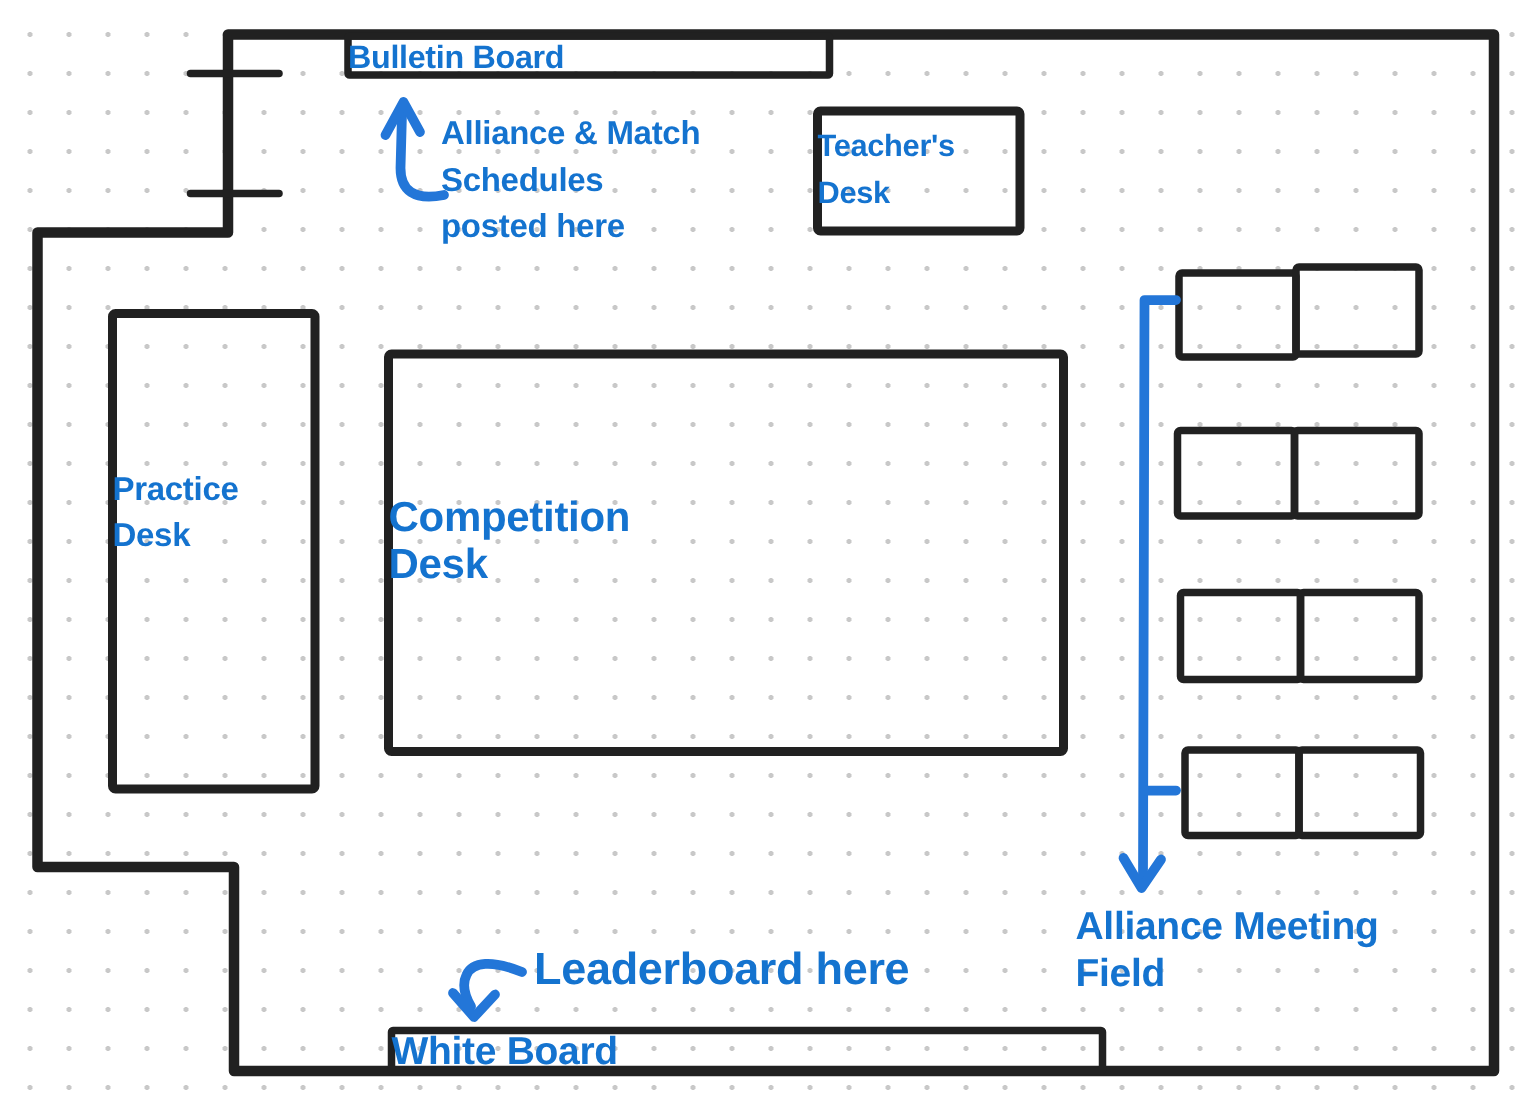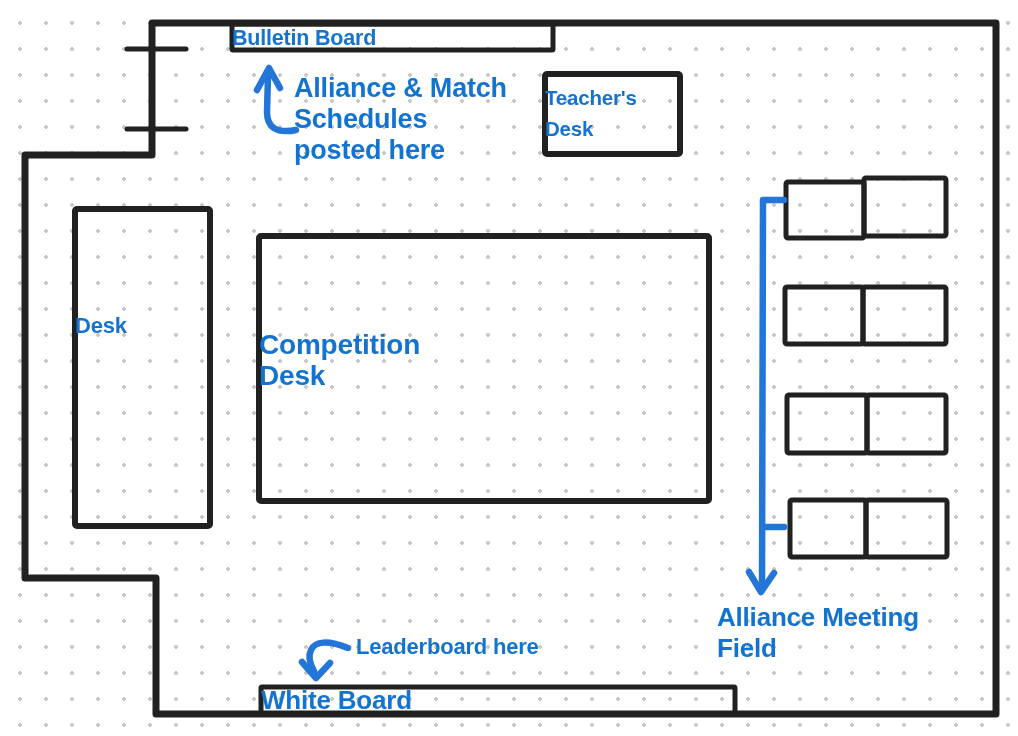--- a/index.html
+++ b/index.html
@@ -45,26 +45,26 @@
   .label {
     position: absolute;
     color: var(--color-label-blue, #1473cf);
     font-weight: 700;
     text-align: left;
     letter-spacing: -0.2px;
     white-space: nowrap;
   }
   .label .line { display: block; }
   .lbl-bulletin       { left: 232px; top: 25px;  width: 321px; font-size: 21.5px; line-height: 26px; }
-  .lbl-schedules      { left: 294px; top: 73px;  width: 214px; font-size: 27px;   line-height: 31px; }
+  .lbl-schedules      { left: 294px; top: 73px;  width: 214px; font-size: 22px;   line-height: 31px; }
   .lbl-teachers-desk  { left: 545px; top: 82px;  width: 135px; font-size: 20.5px; line-height: 31px; }
   .lbl-practice       { left: 75px;  top: 310px; width: 135px; font-size: 22px;   line-height: 31px; }
   .lbl-field          { left: 259px; top: 329px; width: 450px; font-size: 28px;   line-height: 31px; }
   .lbl-alliance       { left: 717px; top: 602px; width: 252px; font-size: 26px; line-height: 31px; }
-  .lbl-leaderboard    { left: 356px; top: 634px; font-size: 22px; line-height: 26px; text-align: right; }
+  .lbl-leaderboard    { left: 356px; top: 634px; font-size: 30px; line-height: 26px; text-align: right; }
   .lbl-whiteboard     { left: 261px; top: 686px; width: 474px; font-size: 26px;   line-height: 28px; }
 </style>
 </head>
 <body>
 
 <div id="canvas">
 
   <svg id="drawing" viewBox="0 0 1018 736" xmlns="http://www.w3.org/2000/svg">
 
     <path class="wall" stroke-width="7" d="M 152 23 H 996 V 714 H 156 V 578 H 25 V 155 H 152 Z"></path>
@@ -123,20 +123,21 @@
     <span class="line">Schedules</span>
     <span class="line">posted here</span>
   </div>
 
   <div class="label lbl-teachers-desk">
     <span class="line">Teacher's</span>
     <span class="line">Desk</span>
   </div>
 
   <div class="label lbl-practice">
+    <span class="line">Practice</span>
     <span class="line">Desk</span>
   </div>
 
   <div class="label lbl-field">
     <span class="line">Competition</span>
     <span class="line">Desk</span>
   </div>
 
   <div class="label lbl-alliance">
     <span class="line">Alliance Meeting</span>

